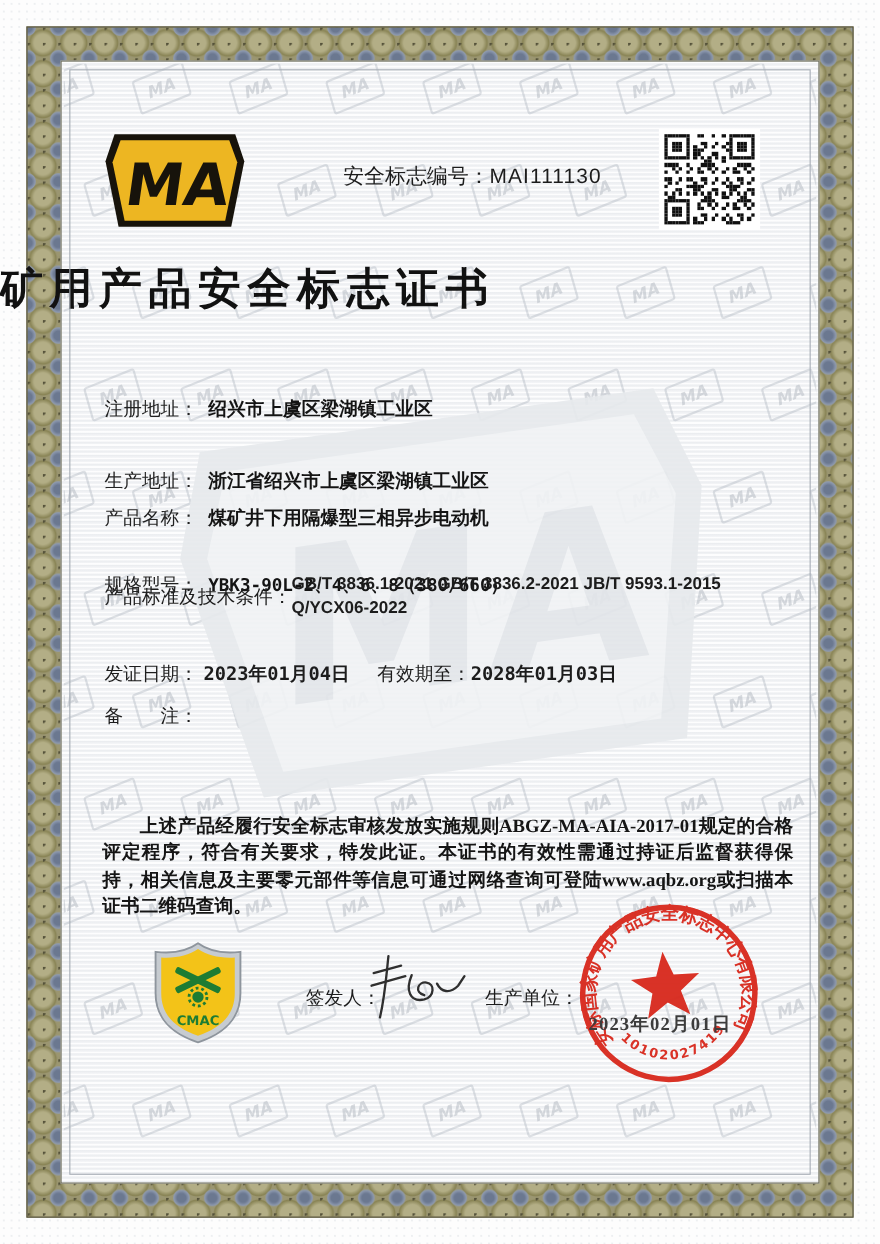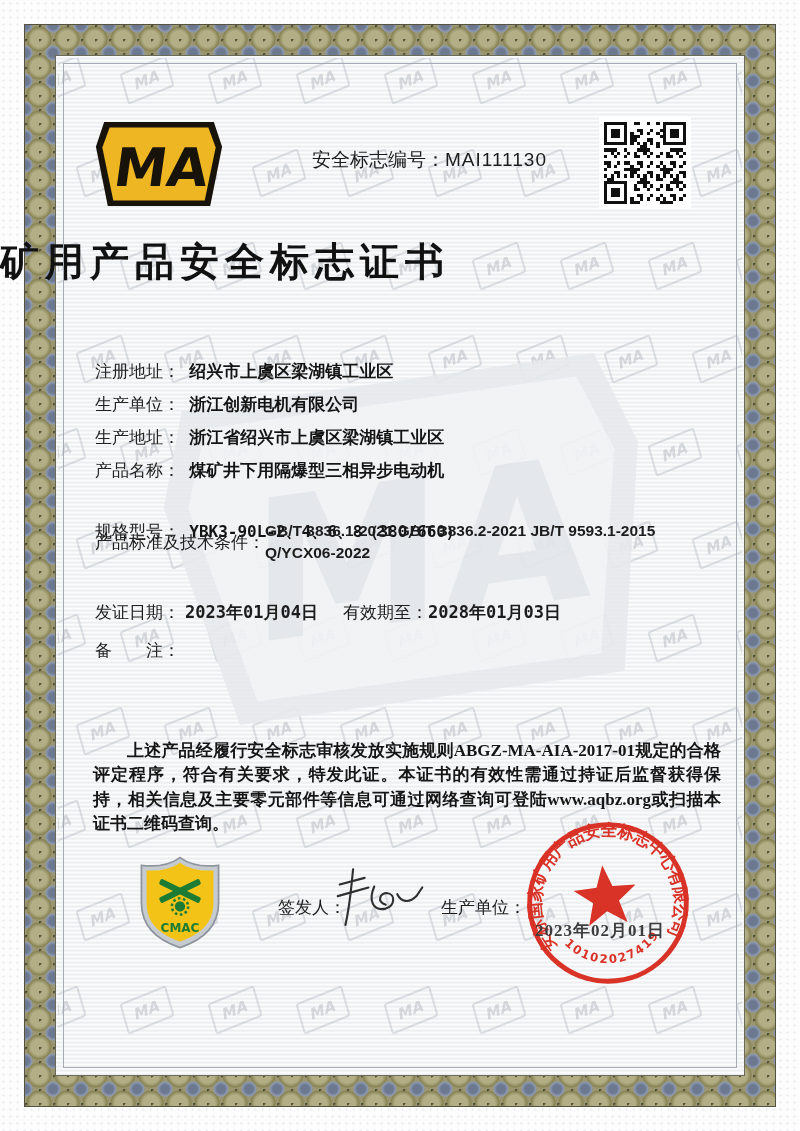--- a/index.html
+++ b/index.html
@@ -809,24 +809,20 @@
         <div></div>
         <div></div>
       </div>
 
     <div class="title">矿用产品安全标志证书</div>
 
     <div class="row" style="top:360px">
       <span class="lbl">注册地址：</span>
       <span class="val">绍兴市上虞区梁湖镇工业区</span>
     </div>
-    <div class="row" style="top:393px">
-      <span class="lbl">生产单位：</span>
-      <span class="val">浙江创新电机有限公司</span>
-    </div>
     <div class="row" style="top:426px">
       <span class="lbl">生产地址：</span>
       <span class="val">浙江省绍兴市上虞区梁湖镇工业区</span>
     </div>
     <div class="row" style="top:459px">
       <span class="lbl">产品名称：</span>
       <span class="val">煤矿井下用隔爆型三相异步电动机</span>
     </div>
     <div class="row" style="top:520px">
       <span class="lbl">规格型号：</span>

